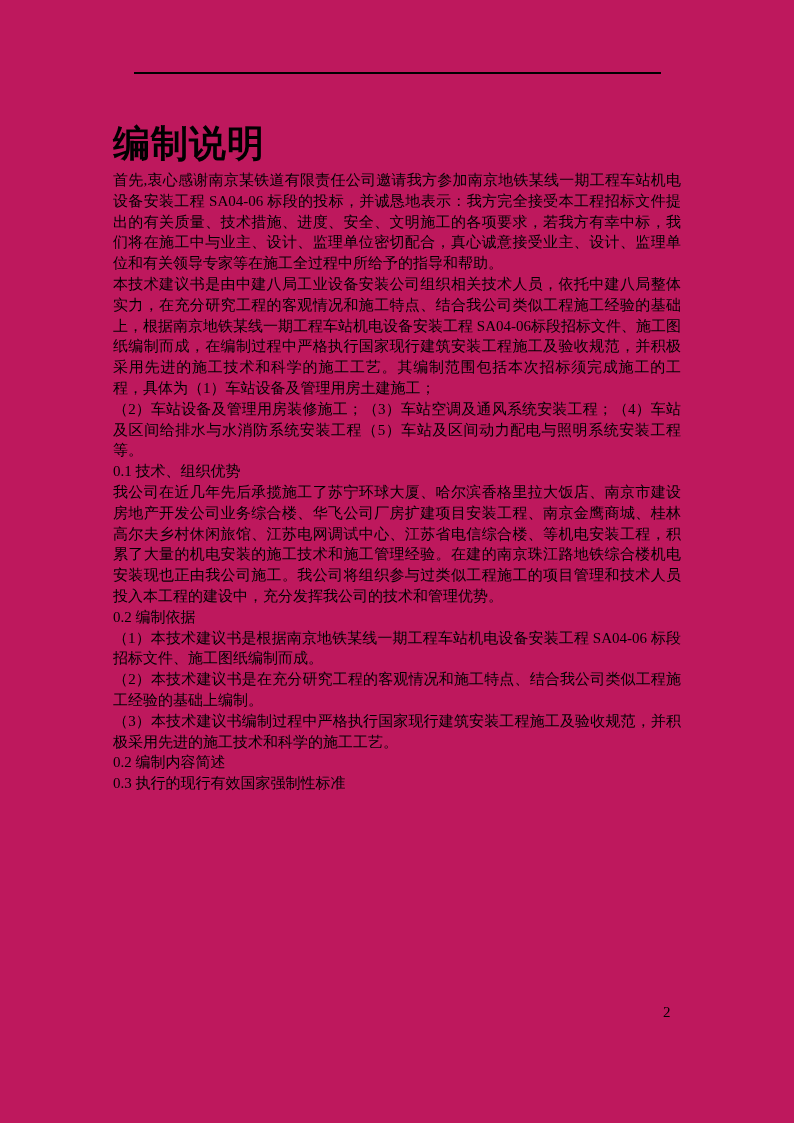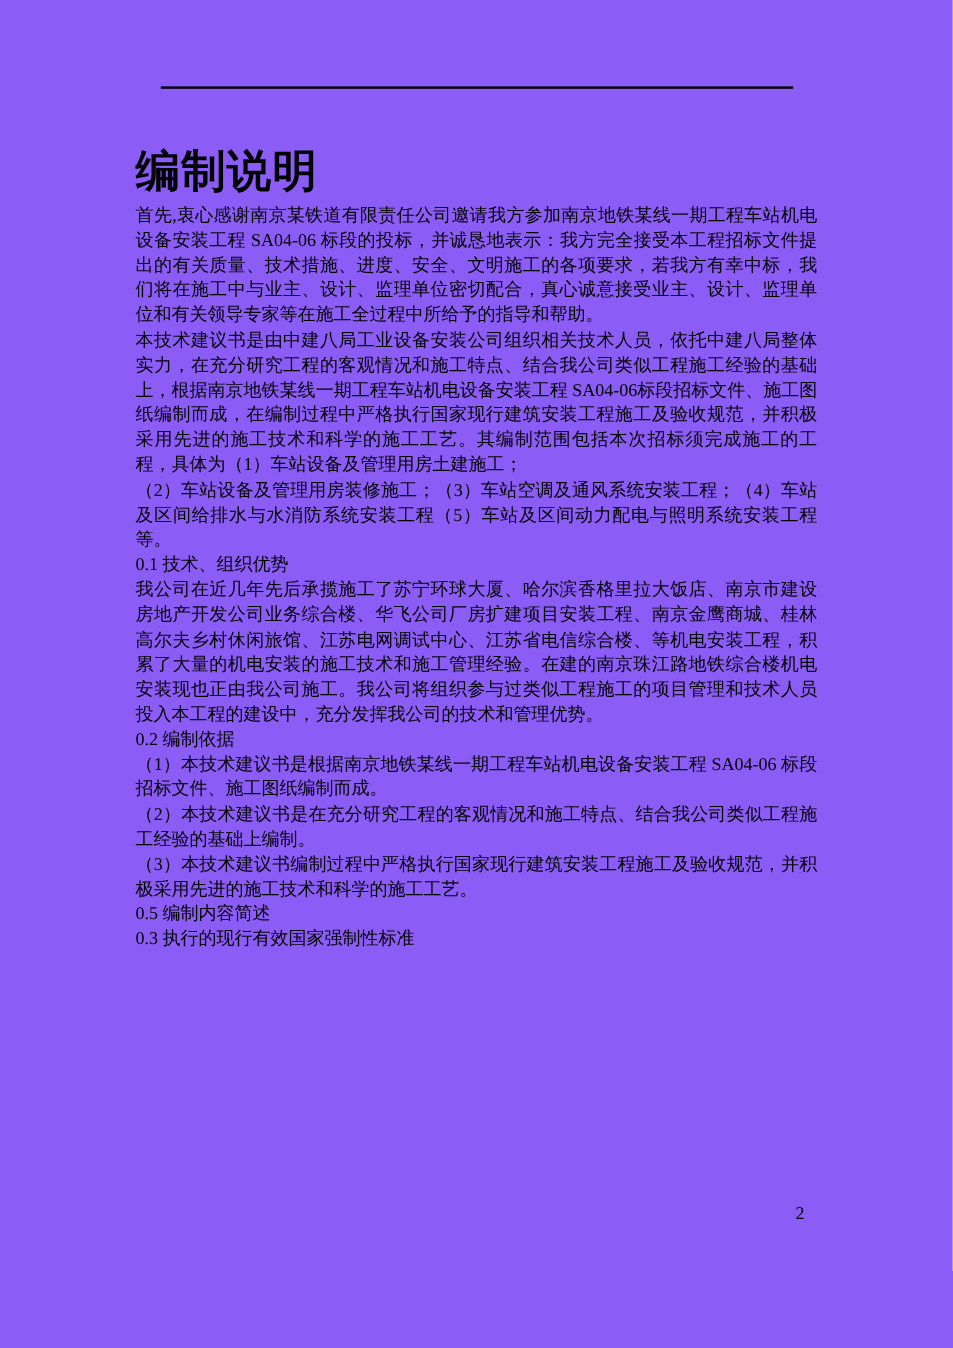--- a/index.html
+++ b/index.html
@@ -4,21 +4,21 @@
 <style>
   html, body {
     margin: 0;
     padding: 0;
     background: #ffffff;
   }
   .page {
     position: relative;
     width: 794px;
     height: 1123px;
-    background: #8b5cf6;
+    background: #be185d;
     color: #000000;
     font-family: "Liberation Serif", serif;
     overflow: hidden;
   }
   .header-rule {
     position: absolute;
     top: 72px;
     left: 134px;
     width: 527px;
     height: 2px;
@@ -69,19 +69,19 @@
   <div class="doc-body">
     <p>首先,衷心感谢南京某铁道有限责任公司邀请我方参加南京地铁某线一期工程车站机电设备安装工程 SA04-06 标段的投标，并诚恳地表示：我方完全接受本工程招标文件提出的有关质量、技术措施、进度、安全、文明施工的各项要求，若我方有幸中标，我们将在施工中与业主、设计、监理单位密切配合，真心诚意接受业主、设计、监理单位和有关领导专家等在施工全过程中所给予的指导和帮助。</p>
     <p>本技术建议书是由中建八局工业设备安装公司组织相关技术人员，依托中建八局整体实力，在充分研究工程的客观情况和施工特点、结合我公司类似工程施工经验的基础上，根据南京地铁某线一期工程车站机电设备安装工程 SA04-06标段招标文件、施工图纸编制而成，在编制过程中严格执行国家现行建筑安装工程施工及验收规范，并积极采用先进的施工技术和科学的施工工艺。其编制范围包括本次招标须完成施工的工程，具体为（1）车站设备及管理用房土建施工；</p>
     <p>（2）车站设备及管理用房装修施工；（3）车站空调及通风系统安装工程；（4）车站及区间给排水与水消防系统安装工程（5）车站及区间动力配电与照明系统安装工程等。</p>
     <p>0.1 技术、组织优势</p>
     <p>我公司在近几年先后承揽施工了苏宁环球大厦、哈尔滨香格里拉大饭店、南京市建设房地产开发公司业务综合楼、华飞公司厂房扩建项目安装工程、南京金鹰商城、桂林高尔夫乡村休闲旅馆、江苏电网调试中心、江苏省电信综合楼、等机电安装工程，积累了大量的机电安装的施工技术和施工管理经验。在建的南京珠江路地铁综合楼机电安装现也正由我公司施工。我公司将组织参与过类似工程施工的项目管理和技术人员投入本工程的建设中，充分发挥我公司的技术和管理优势。</p>
     <p>0.2 编制依据</p>
     <p>（1）本技术建议书是根据南京地铁某线一期工程车站机电设备安装工程 SA04-06 标段招标文件、施工图纸编制而成。</p>
     <p>（2）本技术建议书是在充分研究工程的客观情况和施工特点、结合我公司类似工程施工经验的基础上编制。</p>
     <p>（3）本技术建议书编制过程中严格执行国家现行建筑安装工程施工及验收规范，并积极采用先进的施工技术和科学的施工工艺。</p>
-    <p>0.5 编制内容简述</p>
+    <p>0.2 编制内容简述</p>
     <p>0.3 执行的现行有效国家强制性标准</p>
   </div>
 
   <div class="page-number">2</div>
 
 </div>
 
 </body></html>

